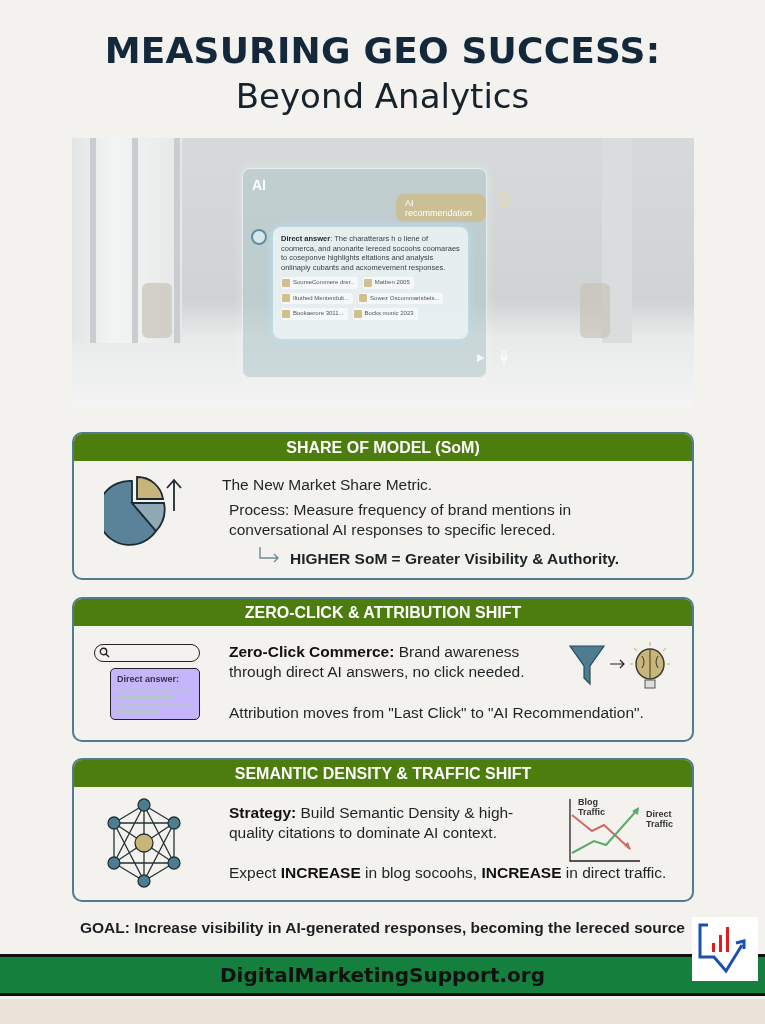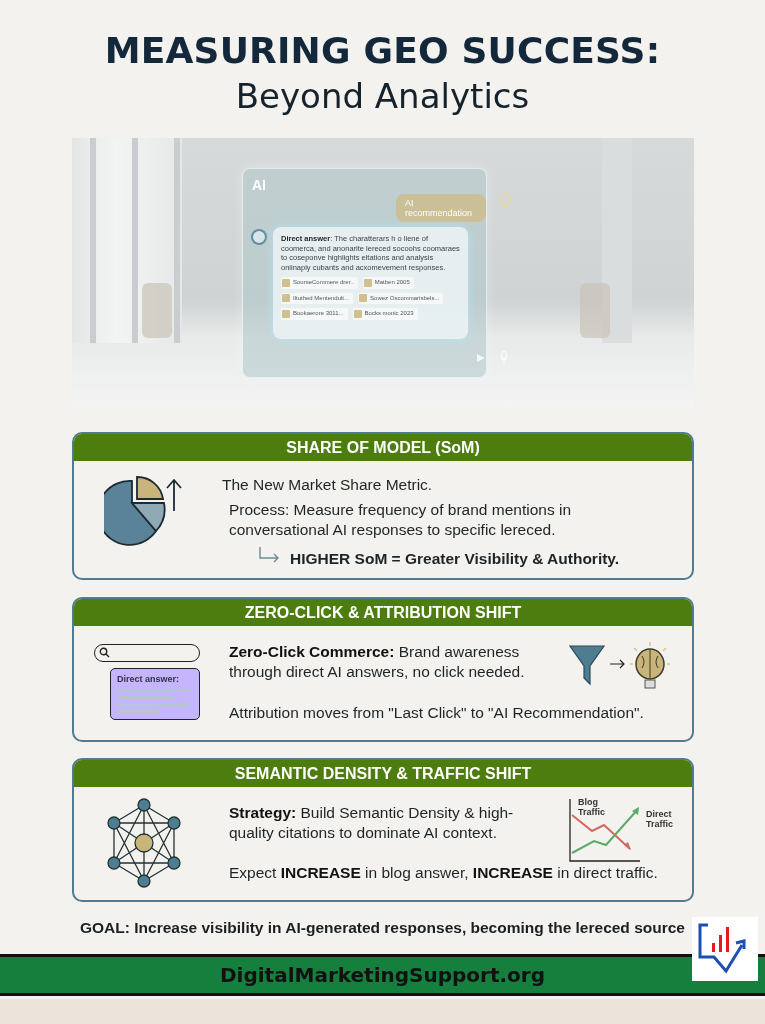--- a/index.html
+++ b/index.html
@@ -233,21 +233,21 @@
           <circle cx="70" cy="26" r="6"></circle>
           <circle cx="70" cy="66" r="6"></circle>
         <circle cx="40" cy="84" r="6"></circle>
           <circle cx="10" cy="66" r="6"></circle>
           <circle cx="10" cy="26" r="6"></circle>
       </g>
       <circle cx="40" cy="46" r="9" fill="#c9b47a" stroke="#233" stroke-width="1.3"></circle>
     </svg>
     <div class="txt" style="left:155px;top:16px;"><b>Strategy:</b><span> Build Semantic Density &amp; high-</span></div>
     <div class="txt" style="left:155px;top:36px;">quality citations to dominate AI context.</div>
-    <div class="txt" style="left:155px;top:76px;"><span>Expect </span><b>INCREASE</b><span> in blog answer, </span><b>INCREASE</b><span> in direct traffic.</span></div>
+    <div class="txt" style="left:155px;top:76px;"><span>Expect </span><b>INCREASE</b><span> in blog socoohs, </span><b>INCREASE</b><span> in direct traffic.</span></div>
     <div style="position:absolute;left:494px;top:10px;width:120px;height:68px;">
       <svg style="position:absolute;left:0;top:0;width:120px;height:68px;" viewBox="0 0 120 68">
         <path d="M2 2 V64 H72" fill="none" stroke="#222" stroke-width="1.3"></path>
         <path d="M4 18 L24 34 L36 28 L62 52" fill="none" stroke="#d36a62" stroke-width="2"></path>
         <path d="M56 48 L63 53 L60 45 Z" fill="#d36a62"></path>
         <path d="M4 56 L26 44 L38 48 L70 12" fill="none" stroke="#5aaa6a" stroke-width="2"></path>
         <path d="M64 14 L71 10 L70 18 Z" fill="#5aaa6a"></path>
       </svg>
       <div style="position:absolute;left:10px;top:0;font-size:9px;line-height:10px;font-weight:bold;color:#333;width:34px;">Blog Traffic</div>
       <div style="position:absolute;left:78px;top:12px;font-size:9px;line-height:10px;font-weight:bold;color:#333;width:34px;">Direct Traffic</div>

